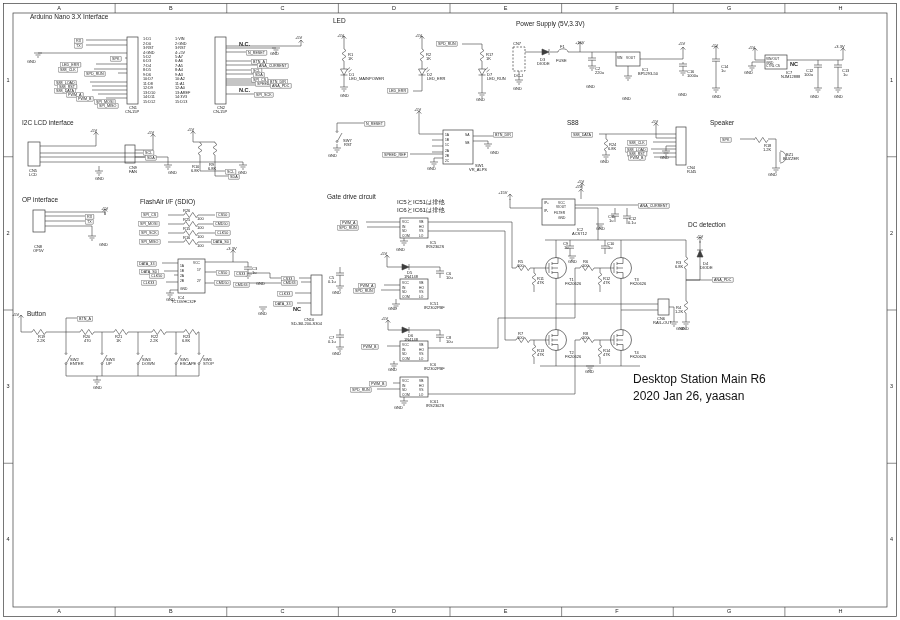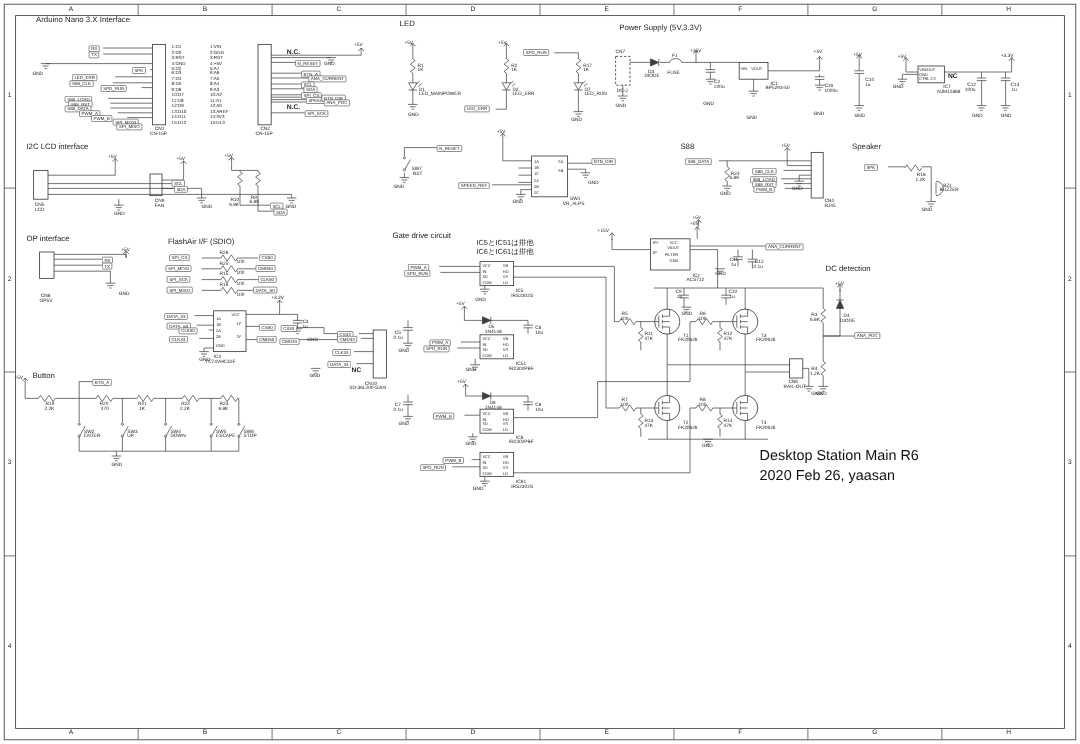--- a/index.html
+++ b/index.html
@@ -1067,14 +1067,14 @@
       <span class="fl" style="left: 6.5px; top: 76.6px;">1</span>
       <span class="fl" style="left: 890px; top: 76.6px;">1</span>
       <span class="fl" style="left: 6.5px; top: 229.8px;">2</span>
       <span class="fl" style="left: 890px; top: 229.8px;">2</span>
       <span class="fl" style="left: 6.5px; top: 383px;">3</span>
       <span class="fl" style="left: 890px; top: 383px;">3</span>
       <span class="fl" style="left: 6.5px; top: 536.2px;">4</span>
       <span class="fl" style="left: 890px; top: 536.2px;">4</span>
     </div>
   <div class="tb" style="left:633px;top:372px;">Desktop Station Main R6</div>
-  <div class="tb" style="left:633px;top:389px;">2020 Feb 26, yaasan</div>
+  <div class="tb" style="left:633px;top:389px;">2020 Jan 26, yaasan</div>
 </div>
 
 </body></html>

